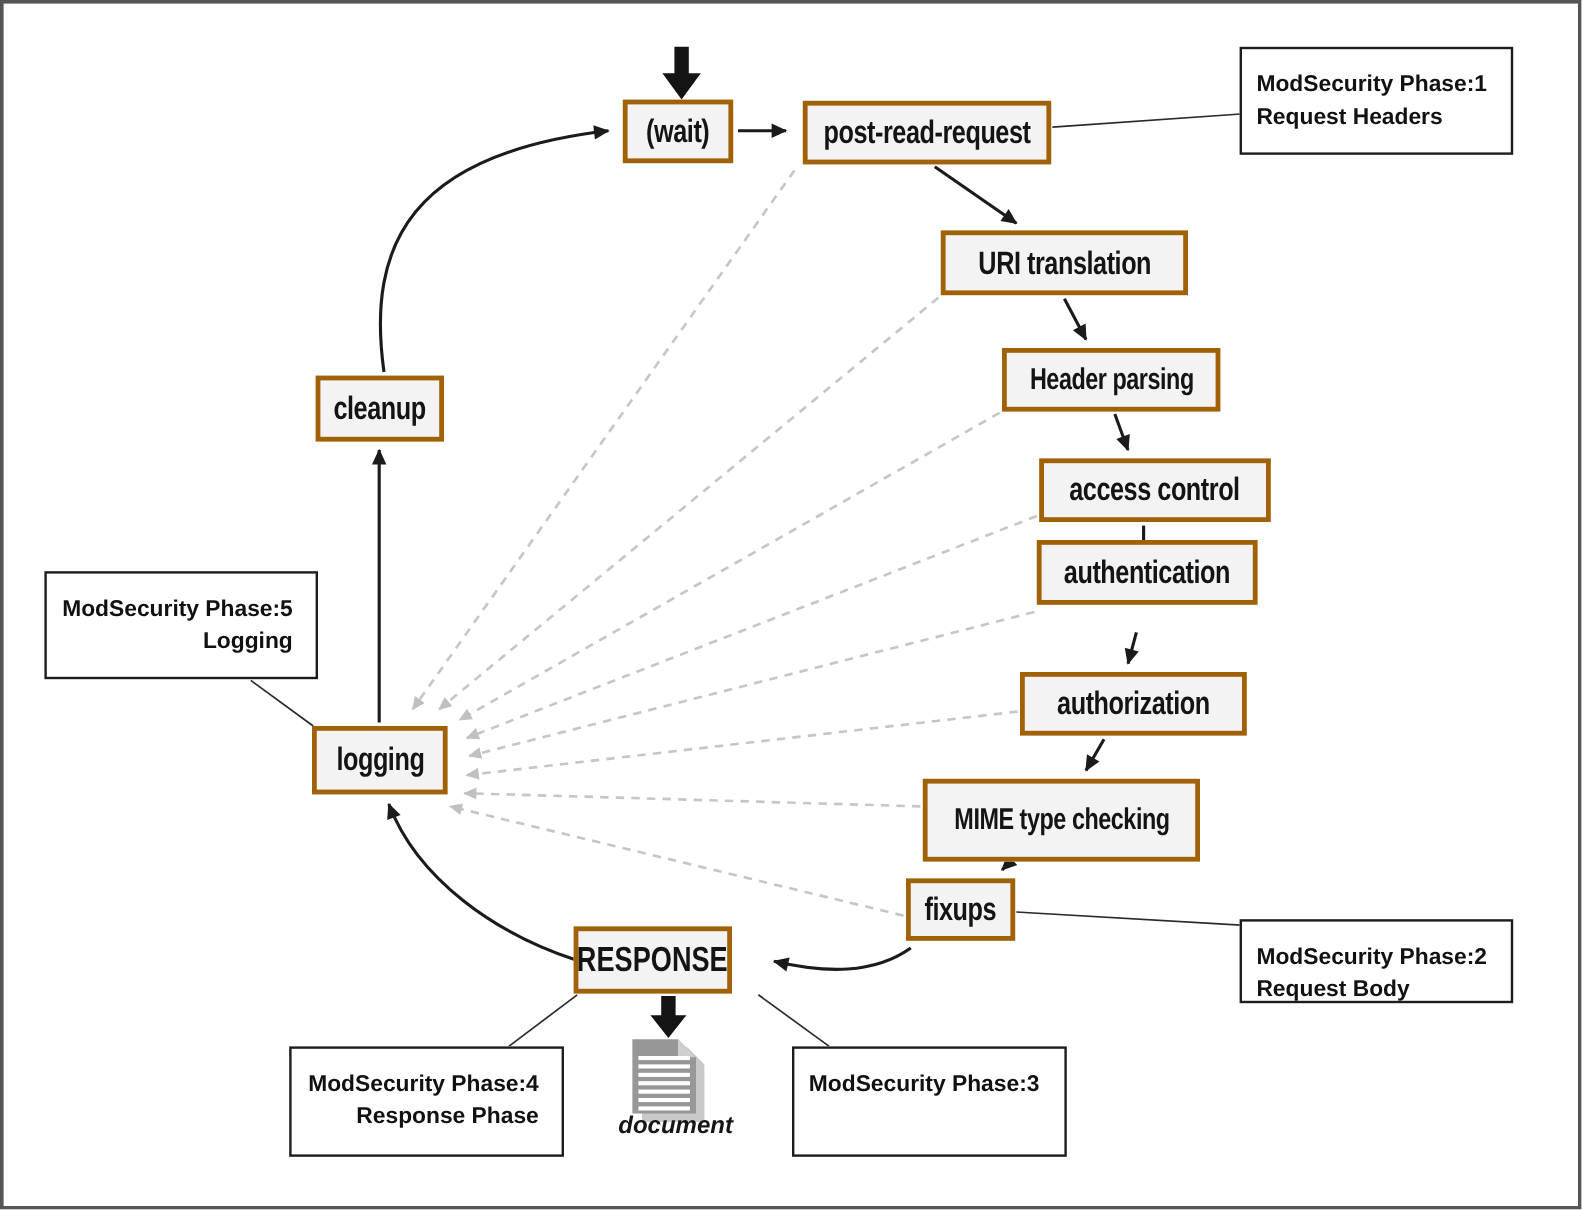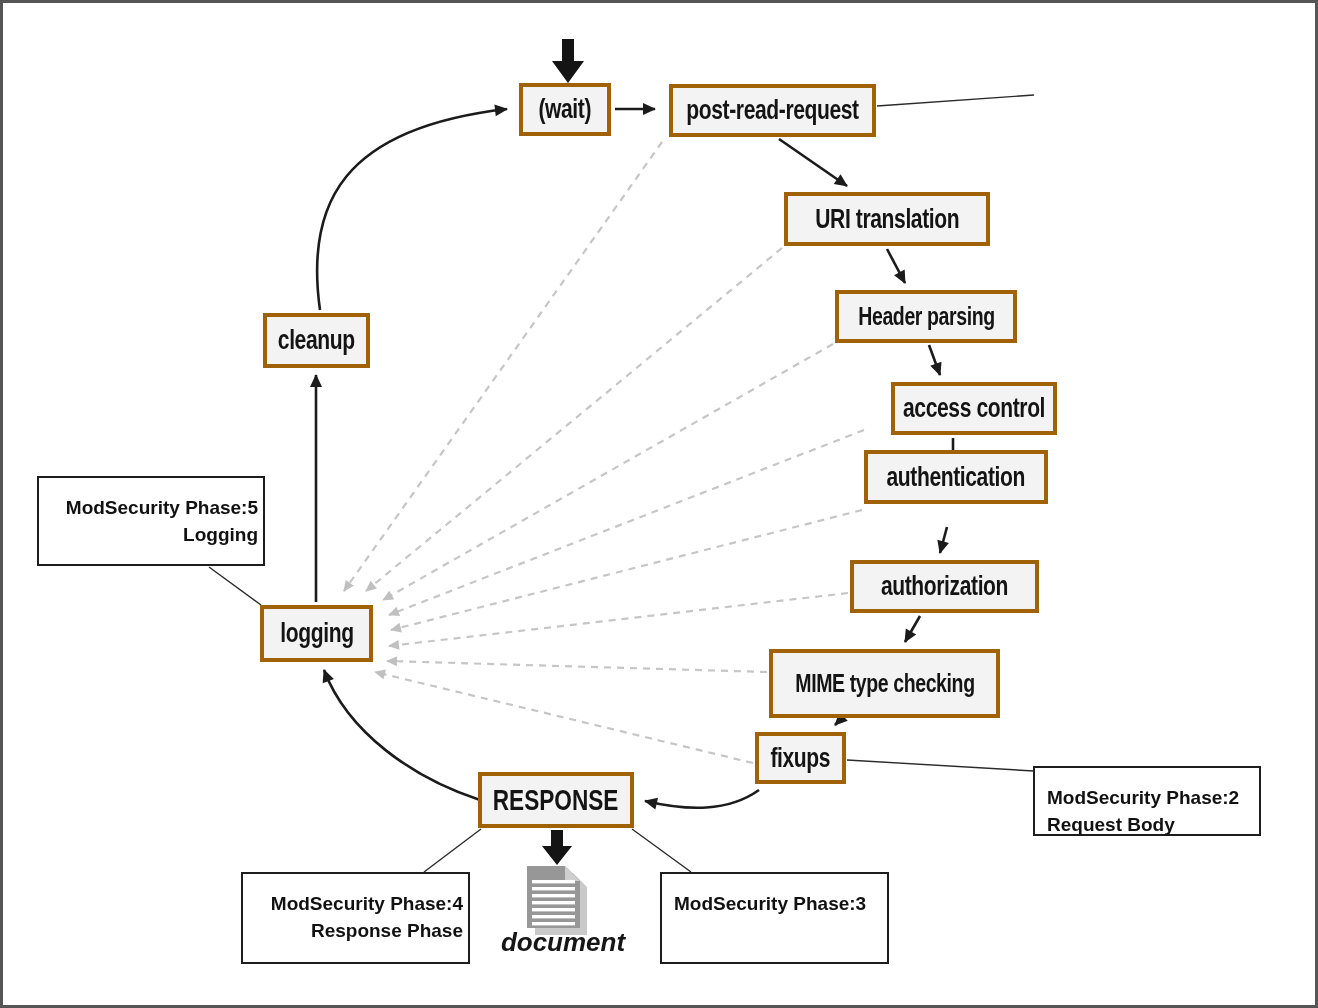--- a/index.html
+++ b/index.html
@@ -36,28 +36,28 @@
     background:#ffffff;
     border:2px solid #1d1d1d;
     box-sizing:border-box;
     padding:16px 10px 0 12px;
     font-weight:bold;
     font-size:19px;
     line-height:27px;
     color:#111;
     z-index:3;
   }
-  .callout.align-right{text-align:right;padding-right:5px;}
+  .callout.align-right{text-align:right;padding-right:19px;}
   .doc-label{
     position:absolute;
     left:495px;top:924px;width:130px;
     text-align:center;
     font-weight:bold;
     font-style:italic;
-    font-size:26px;
+    font-size:20px;
     color:#161616;
     z-index:3;
   }
   .doc-icon{position:absolute;left:522px;top:862px;z-index:3;}
   svg{display:block;}
 </style>
 </head>
 <body>
 
 <div class="stage">
@@ -115,45 +115,49 @@
   </div>
   <div class="node" style="left:666px;top:81px;width:207px;height:53px;">
     <span class="nlabel">post-read-request</span>
   </div>
   <div class="node" style="left:832px;top:287px;width:182px;height:53px;">
     <span class="nlabel" style="font-size:25px;">Header parsing</span>
   </div>
   <div class="node" style="left:781px;top:189px;width:206px;height:54px;">
     <span class="nlabel">URI translation</span>
   </div>
-  <div class="node" style="left:863px;top:379px;width:166px;height:53px;margin-left:25px;">
+  <div class="node" style="left:863px;top:379px;width:193px;height:53px;">
     <span class="nlabel">access control</span>
   </div>
   <div class="node" style="left:861px;top:447px;width:184px;height:54px;">
     <span class="nlabel">authentication</span>
   </div>
   <div class="node" style="left:847px;top:557px;width:189px;height:53px;">
     <span class="nlabel">authorization</span>
   </div>
   <div class="node" style="left:766px;top:646px;width:231px;height:69px;">
     <span class="nlabel" style="font-size:25px;">MIME type checking</span>
   </div>
   <div class="node" style="left:752px;top:729px;width:91px;height:52px;">
     <span class="nlabel">fixups</span>
   </div>
-  <div class="node caps" style="left:475px;top:769px;width:156px;height:56px;">
+  <div class="node caps" style="left:475px;top:769px;width:132px;height:56px;">
     <span class="nlabel">RESPONSE</span>
   </div>
   <div class="node" style="left:257px;top:602px;width:113px;height:57px;">
     <span class="nlabel">logging</span>
   </div>
   <div class="node" style="left:260px;top:310px;width:107px;height:55px;">
     <span class="nlabel">cleanup</span>
   </div>
 
+  <div class="callout" style="left:1030px;top:36px;width:228px;height:90px;">
+    <div>ModSecurity Phase:1</div>
+    <div>Request Headers</div>
+  </div>
   <div class="callout" style="left:1030px;top:723px;width:228px;height:70px;margin-top:40px;">
     <div>ModSecurity Phase:2</div>
     <div>Request Body</div>
   </div>
   <div class="callout" style="left:657px;top:869px;width:229px;height:92px;">
     <div>ModSecurity Phase:3</div>
   </div>
   <div class="callout align-right" style="left:238px;top:869px;width:229px;height:92px;">
     <div>ModSecurity Phase:4</div>
     <div>Response Phase</div>

